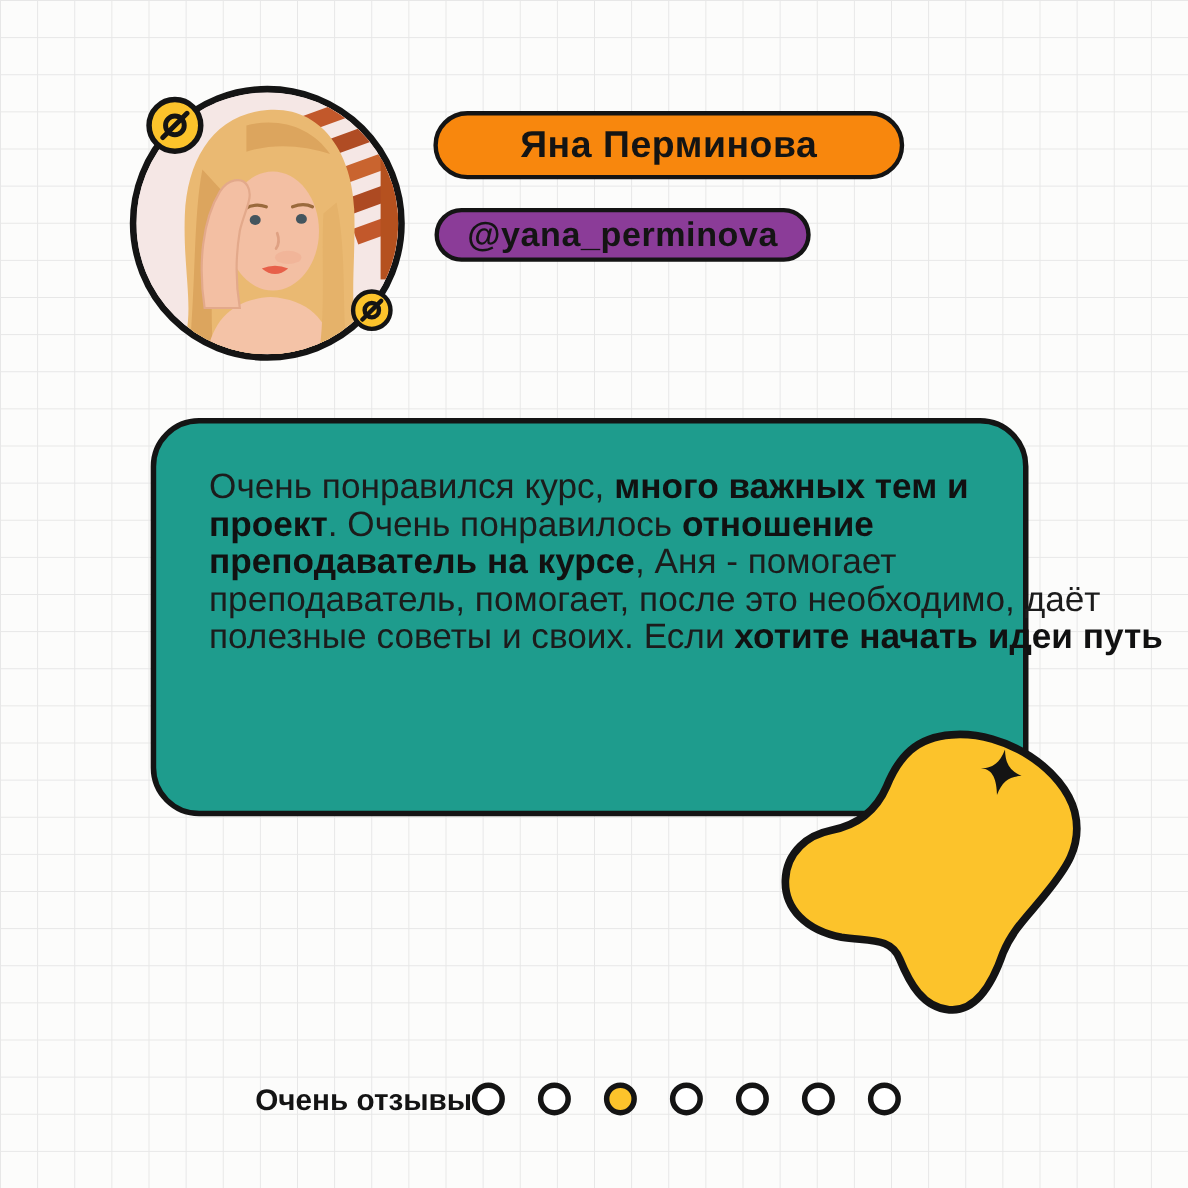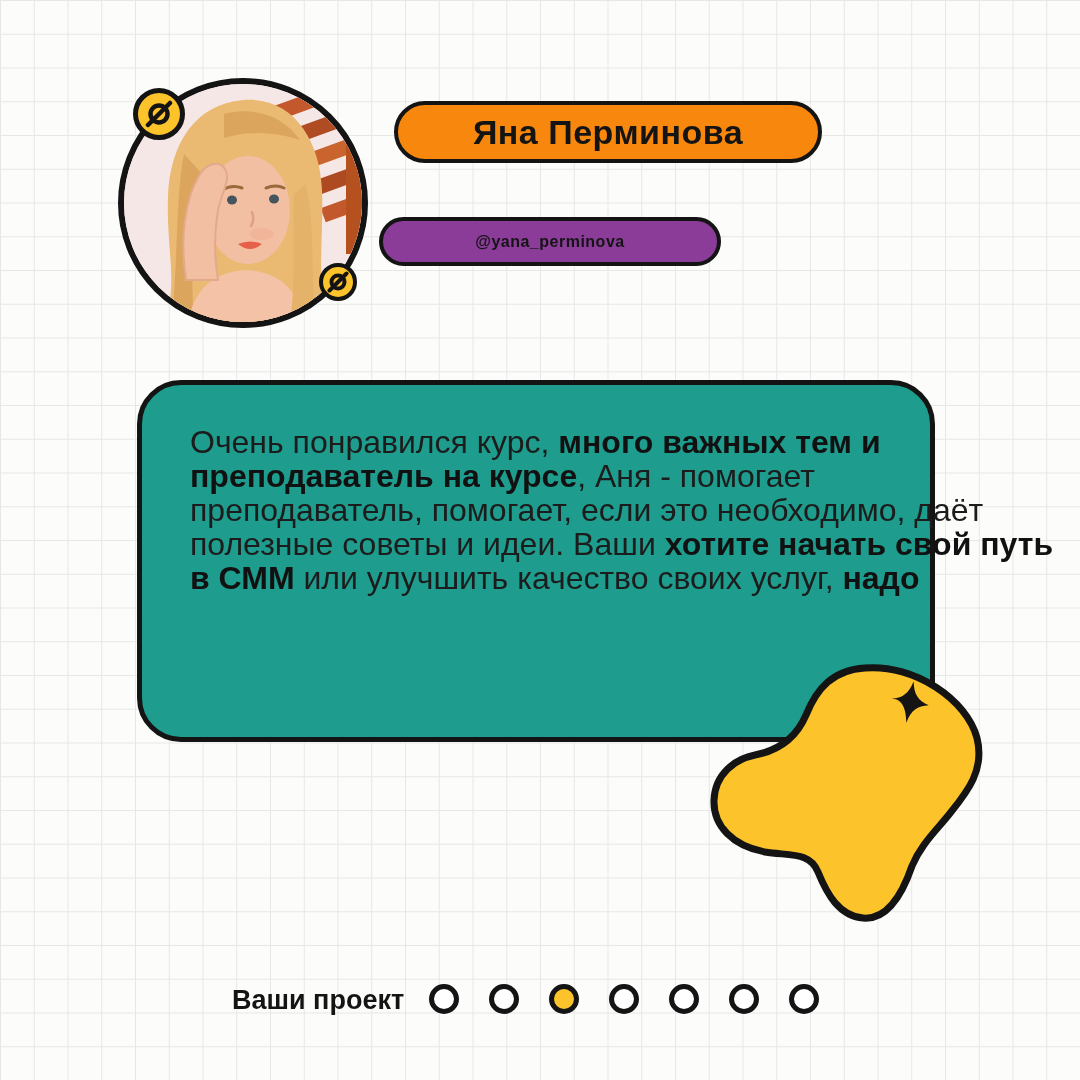--- a/index.html
+++ b/index.html
@@ -20,22 +20,22 @@
     border:5px solid var(--ink);display:flex;align-items:center;justify-content:center;z-index:4;}
   .badge-tl{left:133px;top:88px;width:42px;height:42px;}
   .badge-br{left:319px;top:263px;width:30px;height:30px;border-width:4px;}
   .badge svg{display:block;}
 
   
   .pill{position:absolute;border:4px solid var(--ink);display:flex;
     align-items:center;justify-content:center;font-weight:700;color:var(--ink);}
   .pill-name{left:394px;top:101px;width:420px;height:54px;border-radius:31px;
     background:var(--orange);font-size:34px;letter-spacing:.5px;}
-  .pill-handle{left:379px;top:189px;width:334px;height:41px;border-radius:25px;
-    background:var(--purple);font-size:16px;letter-spacing:.5px;margin-top:28px;}
+  .pill-handle{left:395px;top:189px;width:334px;height:41px;border-radius:25px;
+    background:var(--purple);font-size:31px;letter-spacing:.5px;}
 
   
   .quote-box{position:absolute;left:137px;top:380px;width:700px;height:312px;
     background:var(--teal);border:5px solid var(--ink);border-radius:44px;
     padding:40px 40px 0 48px;z-index:1;}
   .qline{white-space:nowrap;font-size:32px;line-height:34px;color:#1c1c1c;font-weight:400;}
   .qline .b{font-weight:700;color:#111;}
 
   
   .blob{position:absolute;left:705px;top:660px;z-index:2;}
@@ -105,35 +105,35 @@
   <div class="pill pill-name">
     <span>Яна Перминова</span>
   </div>
   <div class="pill pill-handle">
     <span>@yana_perminova</span>
   </div>
 
   <div class="quote-box">
     <div>
         <div class="qline"><span>Очень понравился курс, </span><span class="b">много важных тем и</span></div>
+        <div class="qline"><span class="b">проект</span><span>. Очень понравилось </span><span class="b">отношение</span></div>
         <div class="qline"><span class="b">преподаватель на курсе</span><span>, Аня - помогает</span></div>
-        <div class="qline"><span>преподаватель, помогает, если это необходимо, даёт</span></div>
-        <div class="qline"><span>полезные советы и идеи. Ваши </span><span class="b">хотите начать свой путь</span></div>
-        <div class="qline"><span class="b">в СММ</span><span> или улучшить качество своих услуг, </span><span class="b">надо</span></div>
+        <div class="qline"><span>преподаватель, помогает, после это необходимо, даёт</span></div>
+        <div class="qline"><span>полезные советы и своих. Если </span><span class="b">хотите начать идеи путь</span></div>
       </div>
   </div>
 
   <svg class="blob" width="290" height="266" viewBox="0 0 290 266">
     <path d="M160,8 C210,4 262,40 272,78 C280,110 262,132 246,152 C232,170 216,184 207,206
          C196,238 180,260 158,258 C134,256 122,234 113,212 C105,192 86,196 60,192
          C28,186 8,166 9,140 C10,114 30,99 50,95 C76,90 92,76 101,55 C112,28 128,10 160,8 Z" fill="#FCC32B" stroke="#141414" stroke-width="7"></path>
     <path d="M0,-21 C2.5,-8 8,-2.5 19,0 C8,2.5 2.5,8 0,21 C-2.5,8 -8,-2.5 -19,0 C-8,-2.5 -2.5,-8 0,-21 Z" transform="translate(205,42) rotate(10)" fill="#141414"></path>
   </svg>
 
-  <span class="pager-label">Ваши проект</span>
+  <span class="pager-label">Очень отзывы</span>
   <div class="dots">
       <div class="dot"></div>
       <div class="dot"></div>
       <div class="dot active"></div>
       <div class="dot"></div>
       <div class="dot"></div>
       <div class="dot"></div>
       <div class="dot"></div>
     </div>
 

